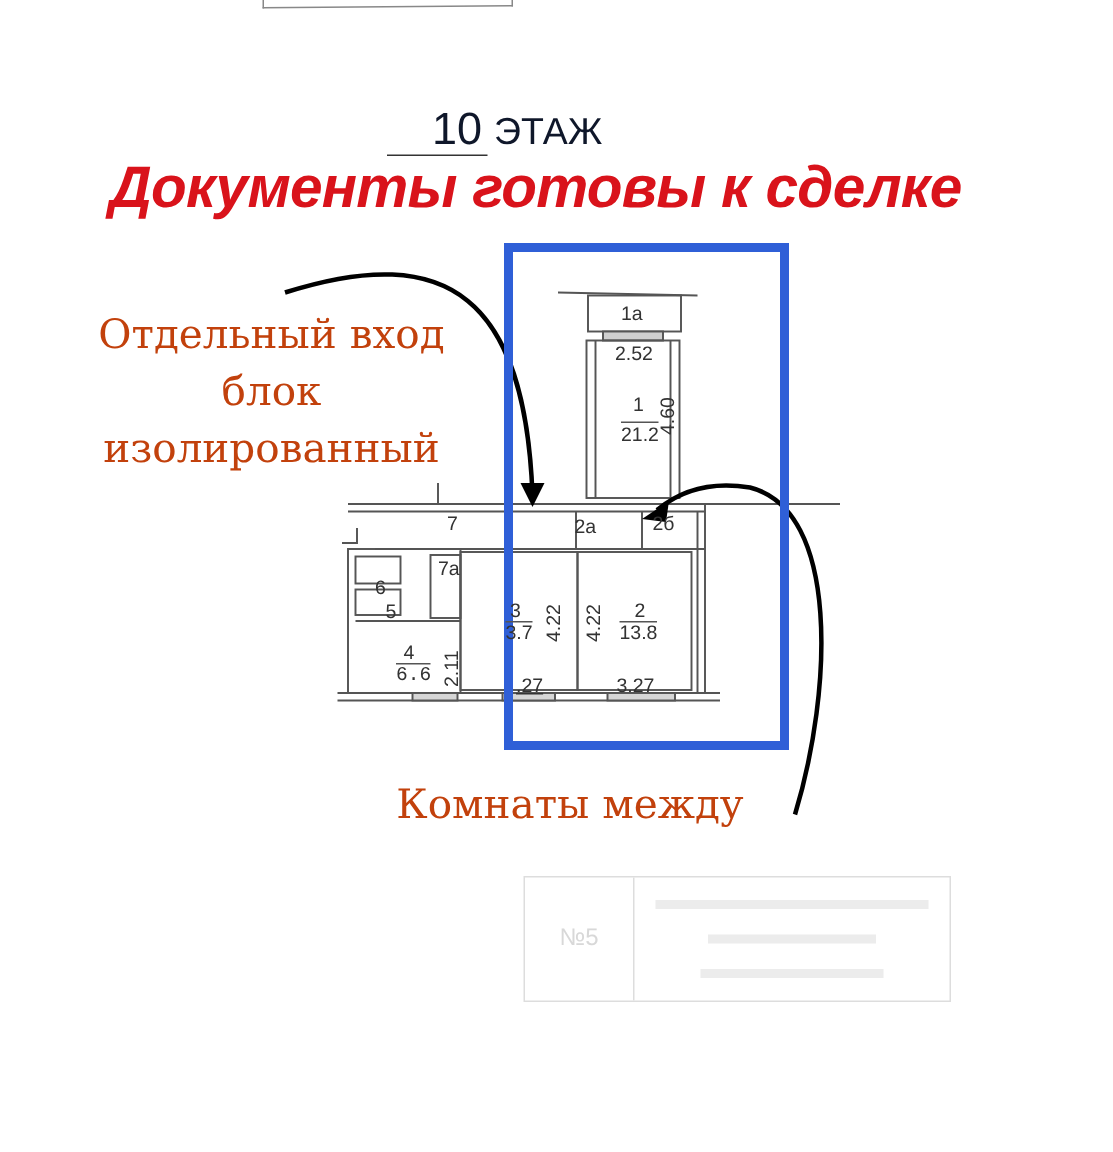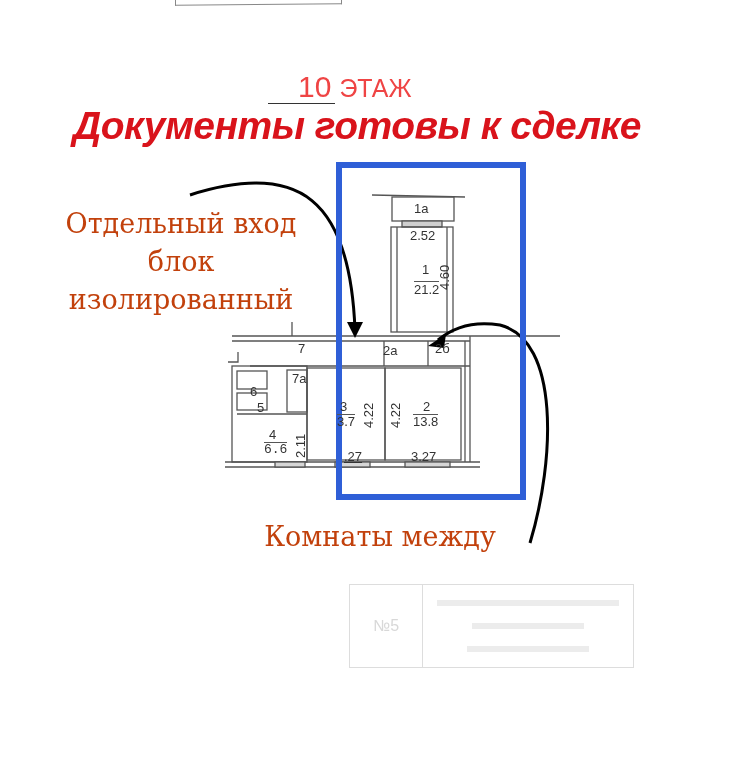--- a/index.html
+++ b/index.html
@@ -1,19 +1,19 @@
 <!DOCTYPE html>
 <html><head>
   <meta charset="utf-8">
   <style>
     html, body { margin: 0; padding: 0; background: #ffffff; }
     body { width: 742px; height: 768px; position: relative; overflow: hidden; font-family: "Liberation Sans", sans-serif; }
     .abs { position: absolute; }
     .top-stub { left: 175px; top: -2px; width: 165px; height: 6px; border: 1px solid #888; border-top: none; transform: rotate(-0.5deg); }
-    .floor-line { left: 268px; top: 70px; font-size: 30px; color: #ef4444; letter-spacing: 0px; }
+    .floor-line { left: 258px; top: 70px; font-size: 30px; color: #0f172a; letter-spacing: 0px; }
     .floor-num { display: inline-block; border-bottom: 1.5px solid #333; padding: 0 4px 0 30px; font-size: 30px; line-height: 32px; }
     .floor-word { font-size: 25px; margin-left: 4px; }
     .headline { left: 0; width: 714px; top: 104px; text-align: center; font-family: "Liberation Sans", sans-serif; font-weight: bold; font-style: italic; font-size: 39px; color: #d9131b; letter-spacing: -0.5px; }
     .callout { font-family: "DejaVu Serif", "Liberation Serif", serif; color: #c2410c; font-size: 27px; line-height: 38px; text-align: center; }
     .callout-left { left: 20px; top: 205px; width: 322px; }
     .callout-bottom { left: 170px; top: 518px; width: 420px; }
     .blue-box { left: 336px; top: 162px; width: 178px; height: 326px; border: 6px solid #2f5fd7; }
     svg.plan { position: absolute; left: 0; top: 0; }
     .plan-label { position: absolute; font-family: "Liberation Sans", sans-serif; font-size: 13px; color: #333; line-height: 14px; }
     .faint-table { left: 349px; top: 584px; width: 283px; height: 82px; border: 1px solid #ddd; display: flex; color: #d8d8d8; font-size: 14px; }

